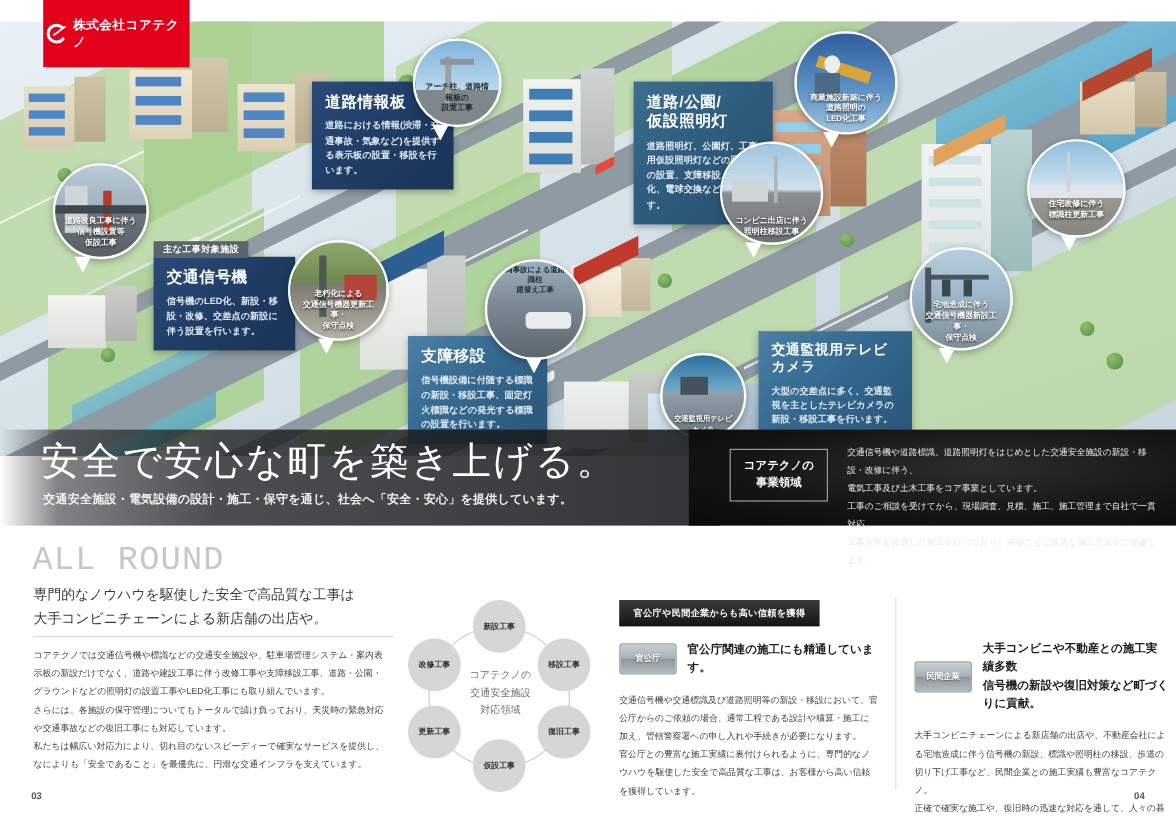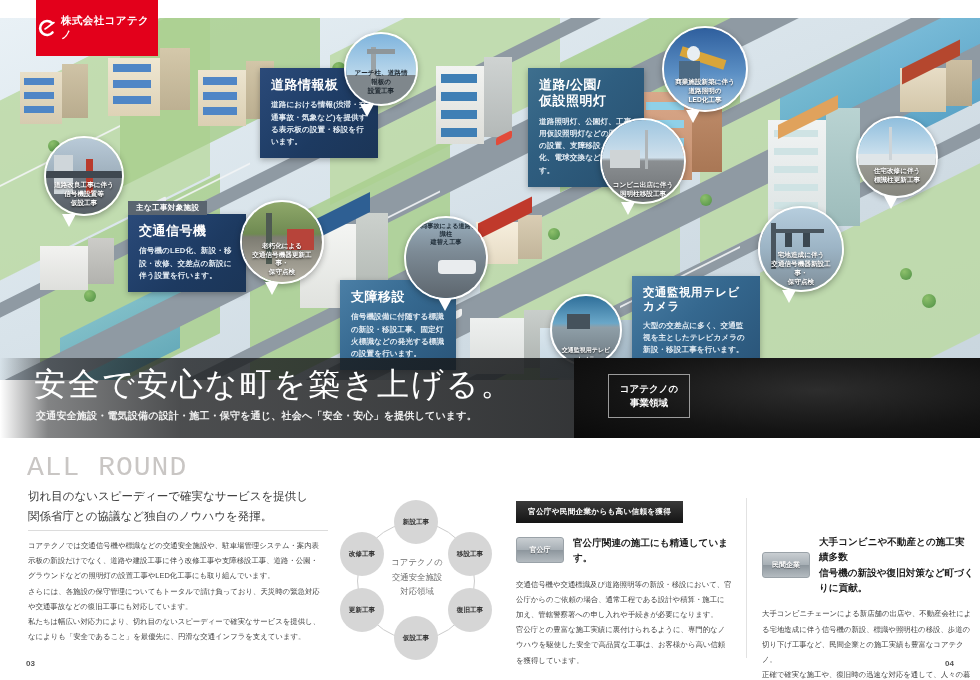--- a/index.html
+++ b/index.html
@@ -479,27 +479,33 @@
 
   <div class="hero">
     <div class="left"></div>
     <div class="right"></div>
     <h1>安全で安心な町を築き上げる。</h1>
     <div class="sub">交通安全施設・電気設備の設計・施工・保守を通じ、社会へ「安全・安心」を提供しています。</div>
     <div class="dombox">
       <span>コアテクノの</span>
       <span>事業領域</span>
     </div>
+    <div class="domtext">
+      <div>交通信号機や道路標識、道路照明灯をはじめとした交通安全施設の新設・移設・改修に伴う、</div>
+      <div>電気工事及び土木工事をコア事業としています。</div>
+      <div>工事のご相談を受けてから、現場調査、見積、施工、施工管理まで自社で一貫対応。</div>
+      <div>工事全体を見通した施工を行っており、現場ごとに最適な施工方法をご提案します。</div>
+    </div>
   </div>
 
   <div class="lower">
     <div class="allround">ALL ROUND</div>
     <div class="lead">
-      <div>切れ目のないスピーディーで確実なサービスを提供し</div>
-      <div>関係省庁との協議など独自のノウハウを発揮。</div>
+      <div>専門的なノウハウを駆使した安全で高品質な工事は</div>
+      <div>大手コンビニチェーンによる新店舗の出店や。</div>
     </div>
     <div class="divider"></div>
     <div class="bodytext">
       <p>コアテクノでは交通信号機や標識などの交通安全施設や、駐車場管理システム・案内表示板の新設だけでなく、道路や建設工事に伴う改修工事や支障移設工事、道路・公園・グラウンドなどの照明灯の設置工事やLED化工事にも取り組んでいます。</p>
       <p>さらには、各施設の保守管理についてもトータルで請け負っており、天災時の緊急対応や交通事故などの復旧工事にも対応しています。</p>
       <p>私たちは幅広い対応力により、切れ目のないスピーディーで確実なサービスを提供し、なによりも「安全であること」を最優先に、円滑な交通インフラを支えています。</p>
     </div>
   </div>
 
   <div class="diagram">

